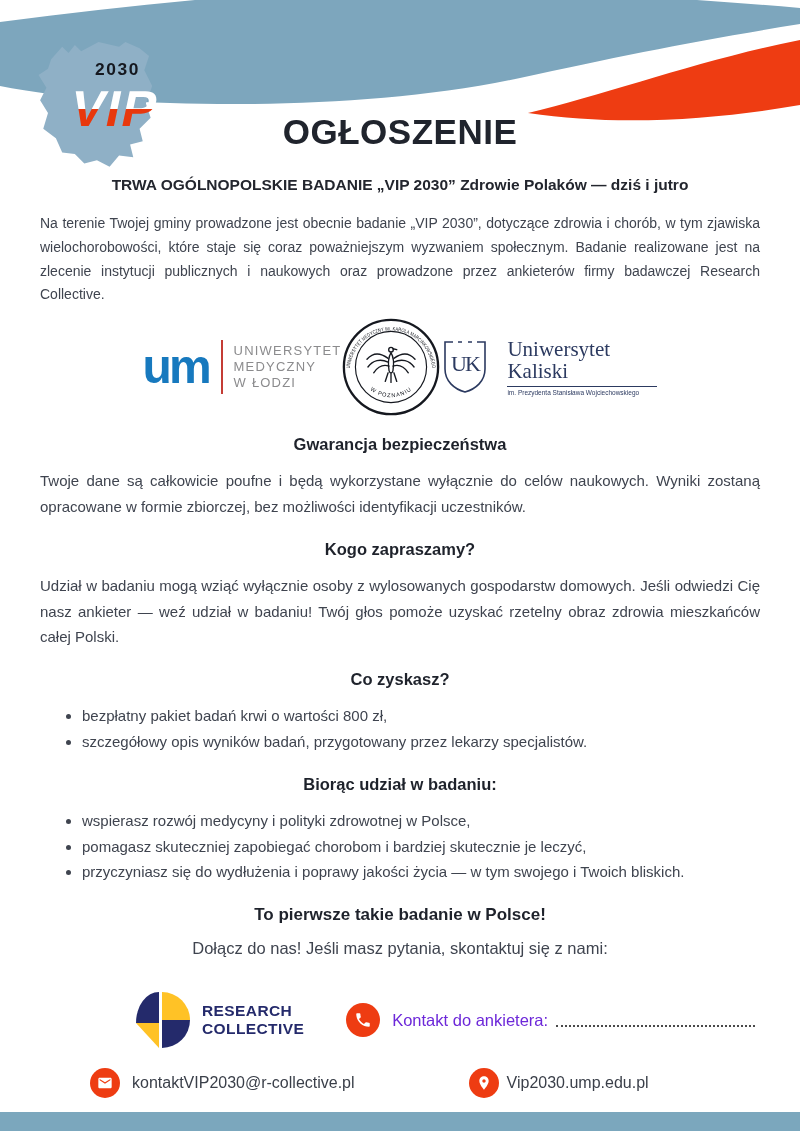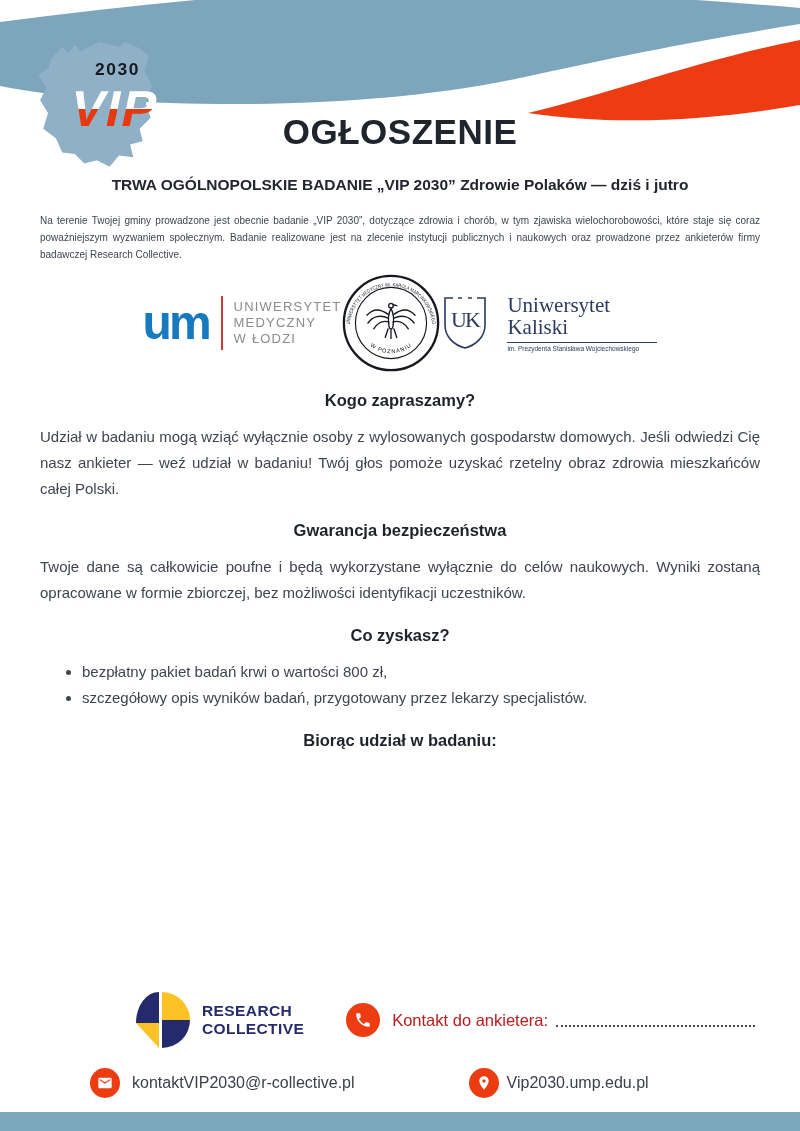--- a/index.html
+++ b/index.html
@@ -12,21 +12,21 @@
   .vip-logo{position:absolute;top:34px;left:28px;width:160px;height:150px;}
   .page-title{
     position:absolute;top:112px;left:0;width:100%;text-align:center;
     font-size:35px;font-weight:bold;color:#20242d;letter-spacing:.5px;margin:0;
   }
   .page-subtitle{
     position:absolute;top:176px;left:0;width:100%;text-align:center;
     font-size:15.5px;font-weight:bold;color:#23262e;margin:0;
   }
   .content{margin:0 40px;}
-  .intro{margin:12px 0 0;font-size:10px;line-height:1.7;text-align:justify;}
+  .intro{margin:12px 0 0;font-size:14px;line-height:1.7;text-align:justify;}
   .partners{margin:12px 30px 0;height:96px;display:flex;align-items:center;justify-content:center;}
   .um-logo{display:flex;align-items:center;}
   .um-mark{font-size:48px;font-weight:bold;color:#1779be;letter-spacing:-3px;line-height:1;}
   .um-divider{width:2px;height:54px;background:#c43c35;margin:0 11px 0 12px;}
   .um-text{color:#8b8b8d;font-size:13px;letter-spacing:1.2px;line-height:1.25;}
   .seal{width:100px;height:100px;}
   .uk-logo{display:flex;align-items:center;gap:18px;}
   .uk-text{color:#2c3a60;}
   .uk-name{font-family:"Liberation Serif","DejaVu Serif",serif;font-size:21px;line-height:1.05;}
   .uk-rule{height:1px;background:#2c3a60;margin:4px 0 2px;width:150px;}
@@ -42,21 +42,21 @@
   .rc-mark{width:54px;height:56px;display:flex;gap:3px;}
   .rc-col{display:flex;flex-direction:column;gap:0;}
   .rc-tl{width:23px;height:31px;background:#242a6b;border-radius:100% 0 0 0;}
   .rc-bl{width:23px;height:25px;background:#ffc226;clip-path:polygon(0 0,100% 0,100% 100%);}
   .rc-tr{width:28px;height:28px;background:#ffc226;border-radius:0 100% 0 0;}
   .rc-br{width:28px;height:28px;background:#242a6b;border-radius:0 0 100% 0;}
   .rc-name{color:#242a6b;font-weight:bold;font-size:15.5px;line-height:1.15;letter-spacing:.4px;}
   .icon-circle{width:34px;height:34px;border-radius:50%;background:#ee3c12;display:flex;align-items:center;justify-content:center;flex:0 0 auto;}
   .icon-circle.small{width:30px;height:30px;}
   .phone-wrap{margin-left:42px;margin-right:12px;}
-  .interviewer-label{font-size:16.5px;color:#b91c1c;white-space:nowrap;}
+  .interviewer-label{font-size:16.5px;color:#6d28d9;white-space:nowrap;}
   .dotted-line{flex:1;border-bottom:2px dotted #4a4a4a;margin:0 0 2px 8px;height:14px;}
   .footer-row{position:absolute;top:1068px;left:90px;right:40px;display:flex;align-items:center;}
   .footer-item{display:flex;align-items:center;gap:12px;font-size:16px;color:#3a3f49;}
   .footer-item.second{margin-left:114px;gap:8px;}
   .bottom-bar{position:absolute;left:0;right:0;bottom:0;height:19px;background:#7ba7bd;}
 </style>
 </head>
 <body>
 
 <div class="hero">
@@ -137,41 +137,50 @@
       <div class="uk-text">
         <div class="uk-name">Uniwersytet</div>
         <div class="uk-name">Kaliski</div>
         <div class="uk-rule"></div>
         <div class="uk-subline">im. Prezydenta Stanisława Wojciechowskiego</div>
       </div>
     </div>
   </div>
 
   <section>
+    <h2>Gwarancja bezpieczeństwa</h2>
+    <p class="body-text">Twoje dane są całkowicie poufne i będą wykorzystane wyłącznie do celów naukowych. Wyniki zostaną opracowane w formie zbiorczej, bez możliwości identyfikacji uczestników.</p>
+  </section>
+
+  <section>
     <h2>Kogo zapraszamy?</h2>
     <p class="body-text">Udział w badaniu mogą wziąć wyłącznie osoby z wylosowanych gospodarstw domowych. Jeśli odwiedzi Cię nasz ankieter — weź udział w badaniu! Twój głos pomoże uzyskać rzetelny obraz zdrowia mieszkańców całej Polski.</p>
-  </section>
-
-  <section>
-    <h2>Gwarancja bezpieczeństwa</h2>
-    <p class="body-text">Twoje dane są całkowicie poufne i będą wykorzystane wyłącznie do celów naukowych. Wyniki zostaną opracowane w formie zbiorczej, bez możliwości identyfikacji uczestników.</p>
   </section>
 
   <section>
     <h2>Co zyskasz?</h2>
     <ul>
       <li>bezpłatny pakiet badań krwi o wartości 800 zł,</li>
       <li>szczegółowy opis wyników badań, przygotowany przez lekarzy specjalistów.</li>
     </ul>
   </section>
 
   <section>
     <h2>Biorąc udział w badaniu:</h2>
-  </section>
-
+    <ul>
+      <li>wspierasz rozwój medycyny i polityki zdrowotnej w Polsce,</li>
+      <li>pomagasz skuteczniej zapobiegać chorobom i bardziej skutecznie je leczyć,</li>
+      <li>przyczyniasz się do wydłużenia i poprawy jakości życia — w tym swojego i Twoich bliskich.</li>
+    </ul>
+  </section>
+
+  <section>
+    <h2 class="closing-heading">To pierwsze takie badanie w Polsce!</h2>
+    <p class="closing-line">Dołącz do nas! Jeśli masz pytania, skontaktuj się z nami:</p>
+  </section>
 </div>
 
 <div class="contact-row">
   <div class="rc-logo">
     <div class="rc-mark">
       <div class="rc-col">
         <div class="rc-tl"></div>
         <div class="rc-bl"></div>
       </div>
       <div class="rc-col">

